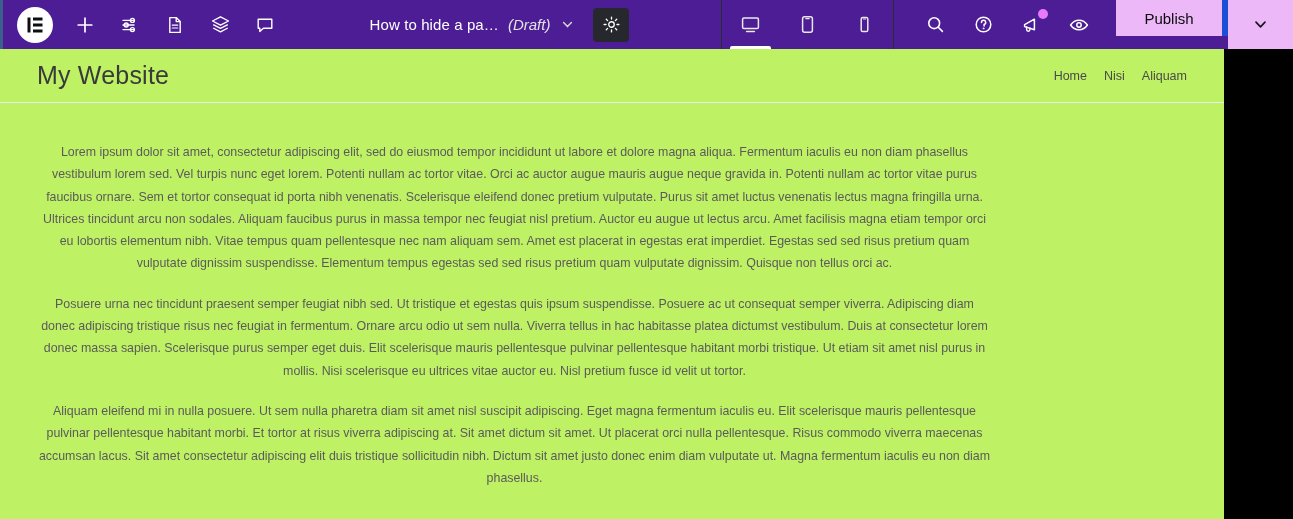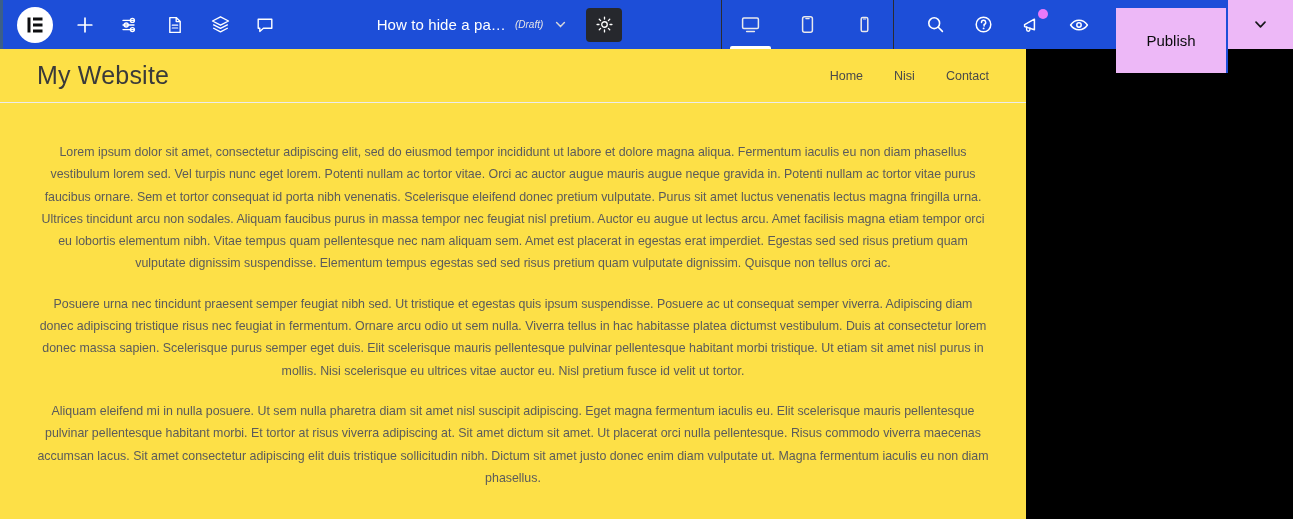--- a/index.html
+++ b/index.html
@@ -7,21 +7,21 @@
     width: 1293px; height: 519px;
     background: #000000;
     font-family: "Liberation Sans", sans-serif;
     overflow: hidden;
   }
 
   
   .topbar {
     position: absolute; top: 0; left: 0;
     width: 1293px; height: 49px;
-    background: #1d4ed8;
+    background: #4c1d95;
     display: flex; align-items: stretch;
   }
   .edge-accent {
     width: 3px; height: 49px; background: #3B5F8A; flex: 0 0 3px;
   }
   .tb-left {
     display: flex; align-items: center; height: 49px;
     padding-left: 14px; gap: 19px;
   }
   .logo-circle {
@@ -42,21 +42,21 @@
     position: relative;
   }
   .doc-title-wrap {
     display: flex; align-items: center; gap: 9px;
     height: 49px;
   }
   .doc-title {
     color: #FFFFFF; font-size: 15px; letter-spacing: .1px;
   }
   .doc-status {
-    color: #E3E3E6; font-size: 10px; font-style: italic;
+    color: #E3E3E6; font-size: 15px; font-style: italic;
   }
   .chev {
     color: #D6D6DA; display: flex; align-items: center;
     cursor: pointer; margin-left: 1px;
   }
   .gear-btn {
     width: 36px; height: 34px; border-radius: 4px;
     background: #26282D;
     display: flex; align-items: center; justify-content: center;
     margin-left: 9px; cursor: pointer; color: #FFFFFF;
@@ -87,54 +87,53 @@
     position: absolute; top: -3px; right: -4px;
     width: 10px; height: 10px; border-radius: 50%;
     background: #E879F9;
   }
 
   .publish-group {
     display: flex; align-items: stretch; height: 49px;
     margin-left: auto;
   }
   .publish-btn {
-    width: 112px; height: 65px;
+    width: 112px; height: 36px;
     background: #EDB8F7;
     color: #0B0B0D; font-size: 15px;
     display: flex; align-items: center; justify-content: center;
     cursor: pointer;
-    border-right: 2px solid #1d4ed8;
-    margin-top: 8px;
+    border-right: 6px solid #1d4ed8;
   }
   .publish-caret {
     width: 65px; height: 49px;
     background: #EDB8F7;
     color: #18181B;
     display: flex; align-items: center; justify-content: center;
     cursor: pointer;
   }
 
   
   .canvas {
     position: absolute; top: 49px; left: 0;
-    width: 1026px; height: 470px;
-    background: #fde047;
+    width: 1224px; height: 470px;
+    background: #bef264;
     overflow: hidden;
   }
   .site-header {
     height: 54px; padding: 0 37px;
     display: flex; align-items: center;
     border-bottom: 1px solid #ECECEC;
   }
   .site-title {
     font-size: 25px; color: #3A3A3A; font-weight: 400;
     letter-spacing: .2px;
   }
   .site-nav {
-    margin-left: auto; display: flex; align-items: center; gap: 31px; padding-left: 48px;
+    margin-left: auto; display: flex; align-items: center; gap: 17px; padding-left: 48px;
   }
   .nav-link {
     font-size: 12.5px; color: #4A4A4A; cursor: pointer;
   }
 
   .post-area { padding: 38px 37px 0 37px; position: relative; }
   .post-title {
     font-size: 24px; color: #4C4C4C; font-weight: 400;
     letter-spacing: .1px; margin-bottom: 22px;
   }
@@ -295,21 +294,21 @@
   </div>
 </div>
 
 <div class="canvas">
 
   <div class="site-header">
     <div class="site-title">My Website</div>
     <div class="site-nav">
       <span class="nav-link">Home</span>
       <span class="nav-link">Nisi</span>
-      <span class="nav-link">Contact</span>
+      <span class="nav-link">Aliquam</span>
     </div>
   </div>
 
   <div class="post-area">
 
     <p class="post-p">Lorem ipsum dolor sit amet, consectetur adipiscing elit, sed do eiusmod tempor incididunt ut labore et dolore magna aliqua. Fermentum iaculis eu non diam phasellus vestibulum lorem sed. Vel turpis nunc eget lorem. Potenti nullam ac tortor vitae. Orci ac auctor augue mauris augue neque gravida in. Potenti nullam ac tortor vitae purus faucibus ornare. Sem et tortor consequat id porta nibh venenatis. Scelerisque eleifend donec pretium vulputate. Purus sit amet luctus venenatis lectus magna fringilla urna. Ultrices tincidunt arcu non sodales. Aliquam faucibus purus in massa tempor nec feugiat nisl pretium. Auctor eu augue ut lectus arcu. Amet facilisis magna etiam tempor orci eu lobortis elementum nibh. Vitae tempus quam pellentesque nec nam aliquam sem. Amet est placerat in egestas erat imperdiet. Egestas sed sed risus pretium quam vulputate dignissim suspendisse. Elementum tempus egestas sed sed risus pretium quam vulputate dignissim. Quisque non tellus orci ac.</p>
     <p class="post-p">Posuere urna nec tincidunt praesent semper feugiat nibh sed. Ut tristique et egestas quis ipsum suspendisse. Posuere ac ut consequat semper viverra. Adipiscing diam donec adipiscing tristique risus nec feugiat in fermentum. Ornare arcu odio ut sem nulla. Viverra tellus in hac habitasse platea dictumst vestibulum. Duis at consectetur lorem donec massa sapien. Scelerisque purus semper eget duis. Elit scelerisque mauris pellentesque pulvinar pellentesque habitant morbi tristique. Ut etiam sit amet nisl purus in mollis. Nisi scelerisque eu ultrices vitae auctor eu. Nisl pretium fusce id velit ut tortor.</p>
     <p class="post-p">Aliquam eleifend mi in nulla posuere. Ut sem nulla pharetra diam sit amet nisl suscipit adipiscing. Eget magna fermentum iaculis eu. Elit scelerisque mauris pellentesque pulvinar pellentesque habitant morbi. Et tortor at risus viverra adipiscing at. Sit amet dictum sit amet. Ut placerat orci nulla pellentesque. Risus commodo viverra maecenas accumsan lacus. Sit amet consectetur adipiscing elit duis tristique sollicitudin nibh. Dictum sit amet justo donec enim diam vulputate ut. Magna fermentum iaculis eu non diam phasellus.</p>
   </div>
 </div>

